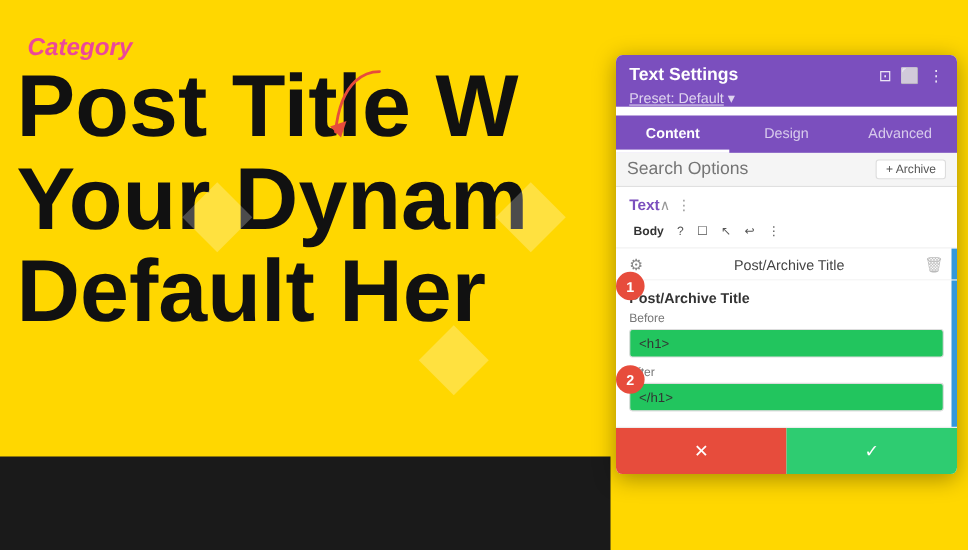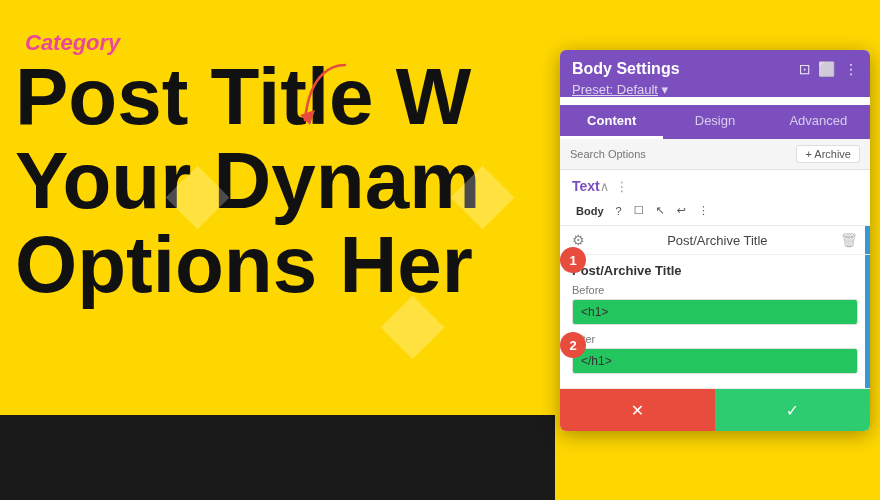--- a/index.html
+++ b/index.html
@@ -141,21 +141,21 @@
       display: flex;
       align-items: center;
       background: #f5f5f5;
       border-bottom: 1px solid #e0e0e0;
       padding: 6px 10px;
     }
     .panel-search input {
       flex: 1;
       border: none;
       background: transparent;
-      font-size: 11px;
+      font-size: 16px;
       color: #666;
       outline: none;
     }
     .filter-btn {
       background: white;
       border: 1px solid #ddd;
       border-radius: 3px;
       padding: 2px 8px;
       font-size: 11px;
       color: #555;
@@ -300,21 +300,21 @@
 </head>
 <body>
 
 <div class="canvas-bg"></div>
 
 <div class="category-label">Category</div>
 
 <div class="main-heading">
   <div>Post Title W</div>
   <div>Your Dynam</div>
-  <div>Options Her</div>
+  <div>Default Her</div>
 </div>
 
 <div class="diamond" style="top:175px; left:175px;"></div>
 <div class="diamond" style="top:175px; left:460px;"></div>
 <div class="diamond" style="top:305px; left:390px;"></div>
 
 <div class="arrow-container">
   <svg width="80" height="70" viewBox="0 0 80 70">
     <path d="M 55 5 C 45 5, 20 10, 15 60" stroke="#e74c3c" stroke-width="2.5" fill="none" stroke-linecap="round"></path>
     <polygon points="10,55 20,65 25,50" fill="#e74c3c"></polygon>
@@ -328,21 +328,21 @@
 </div>
 
 <div class="badge" style="left: 560px; top: 332px;">
   <span>2</span>
 </div>
 
 <div class="panel">
 
   <div class="panel-header">
     <div class="panel-header-top">
-      <span class="panel-title">Body Settings</span>
+      <span class="panel-title">Text Settings</span>
       <div class="panel-header-icons">
         <span class="panel-header-icon">⊡</span>
         <span class="panel-header-icon">⬜</span>
         <span class="panel-header-icon">⋮</span>
       </div>
     </div>
     <div class="panel-preset">
       <span>Preset: Default</span> ▾
     </div>
   </div>

